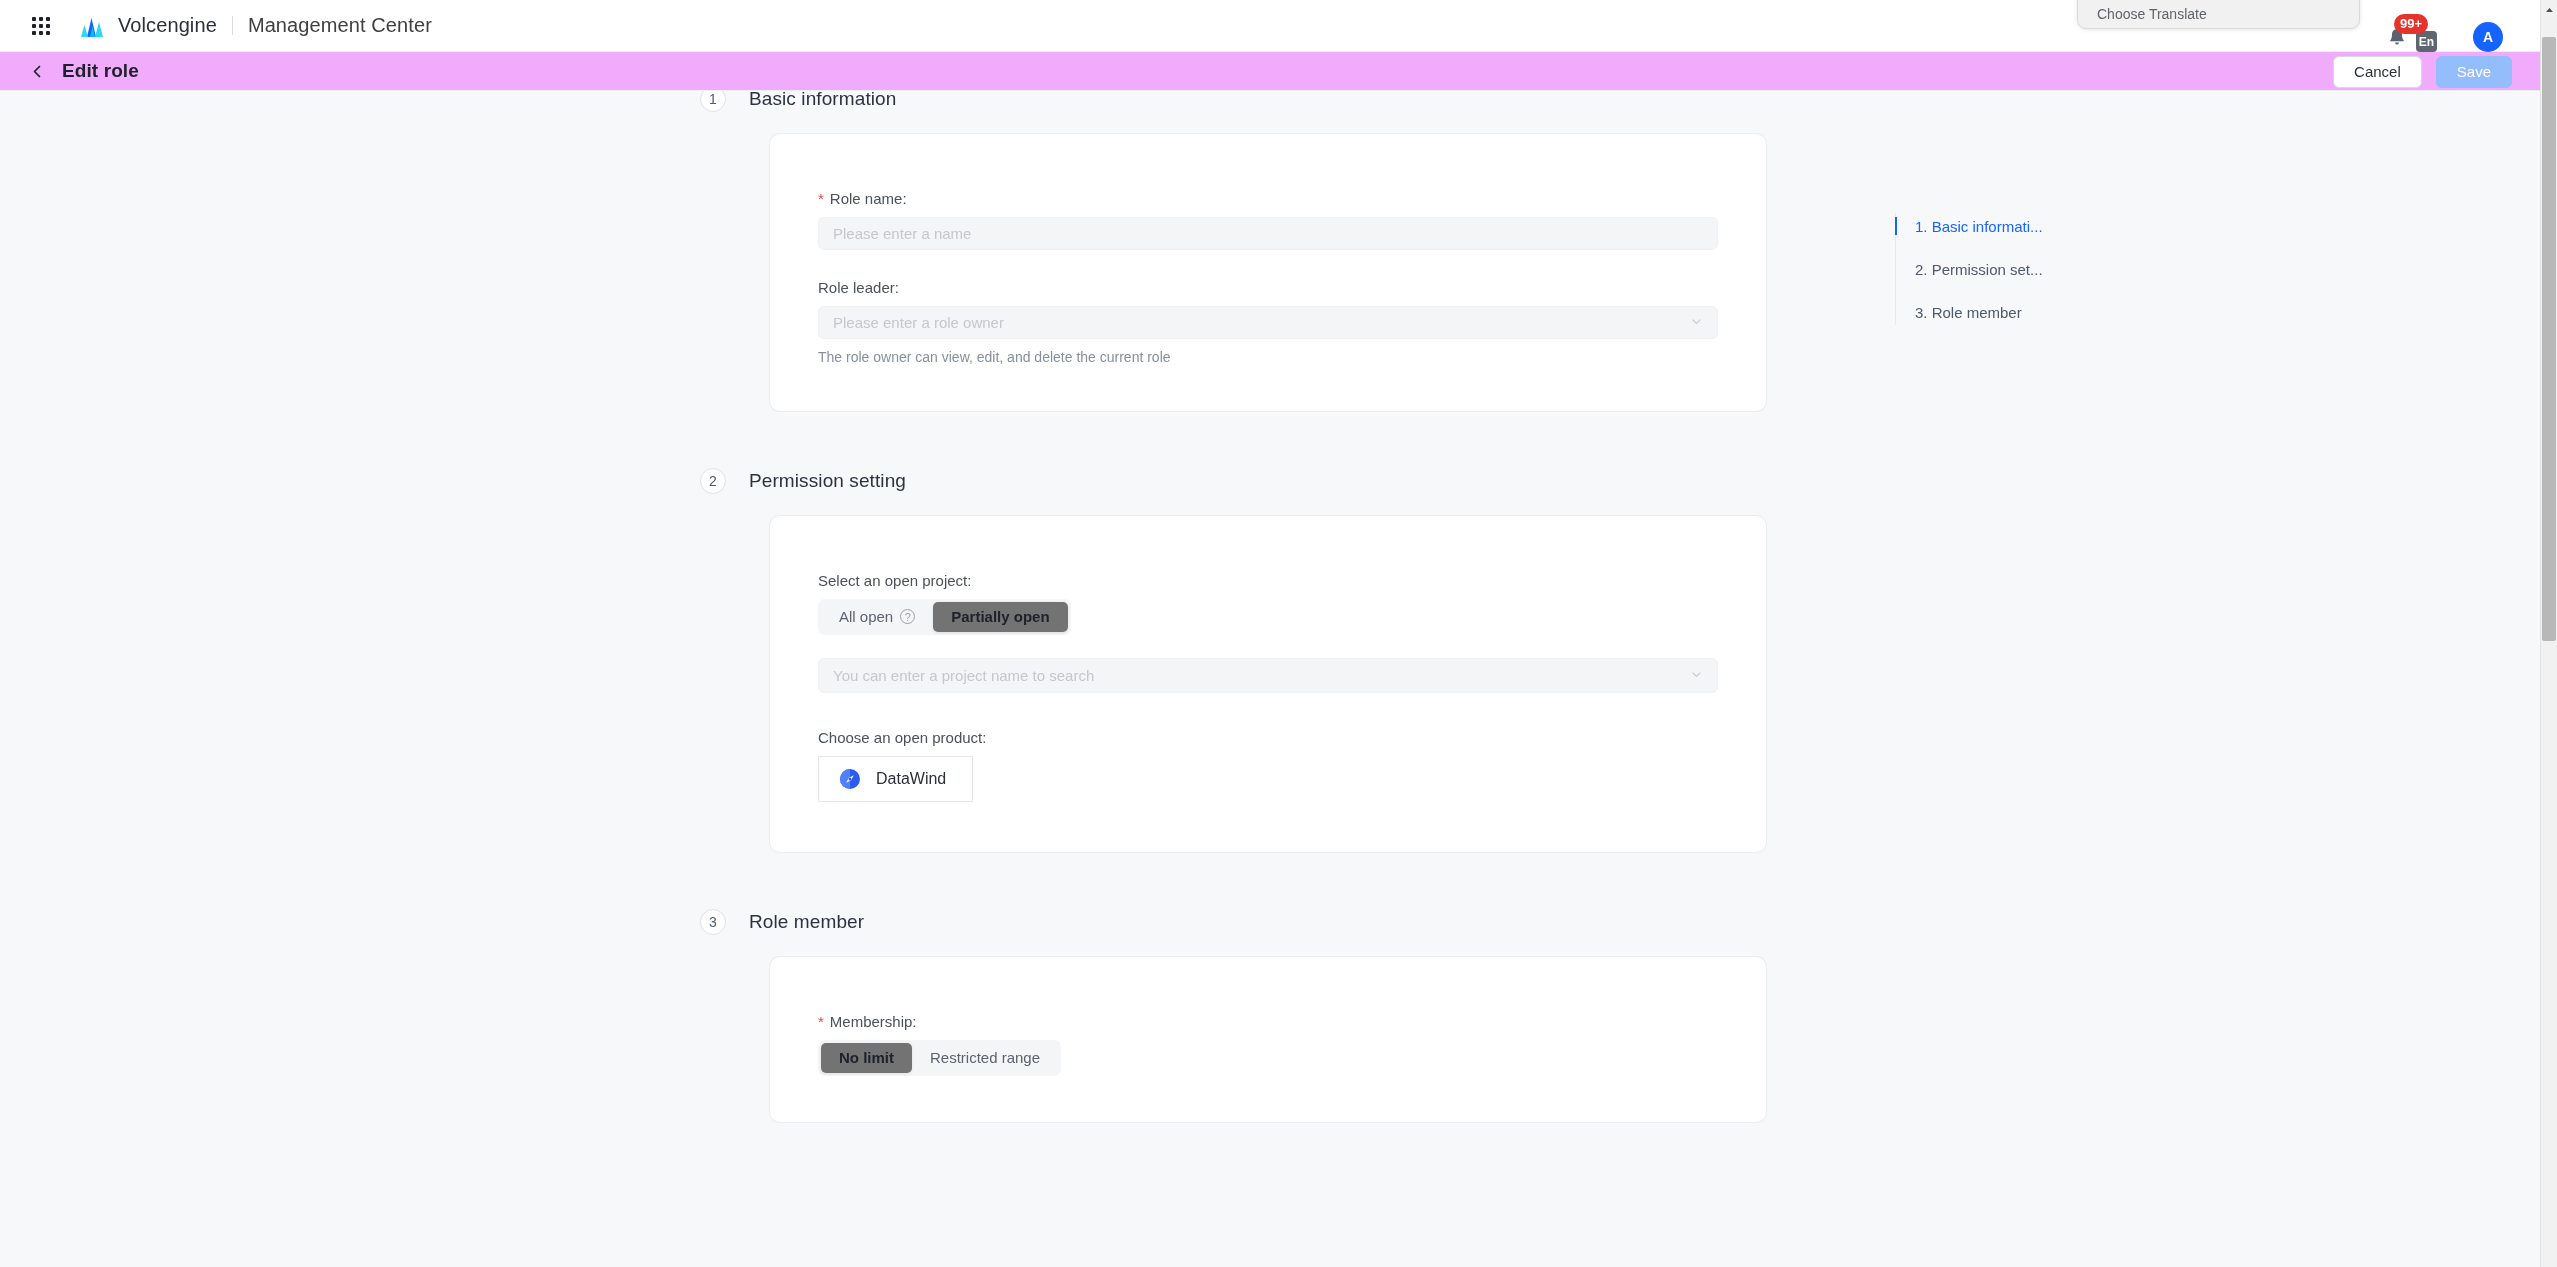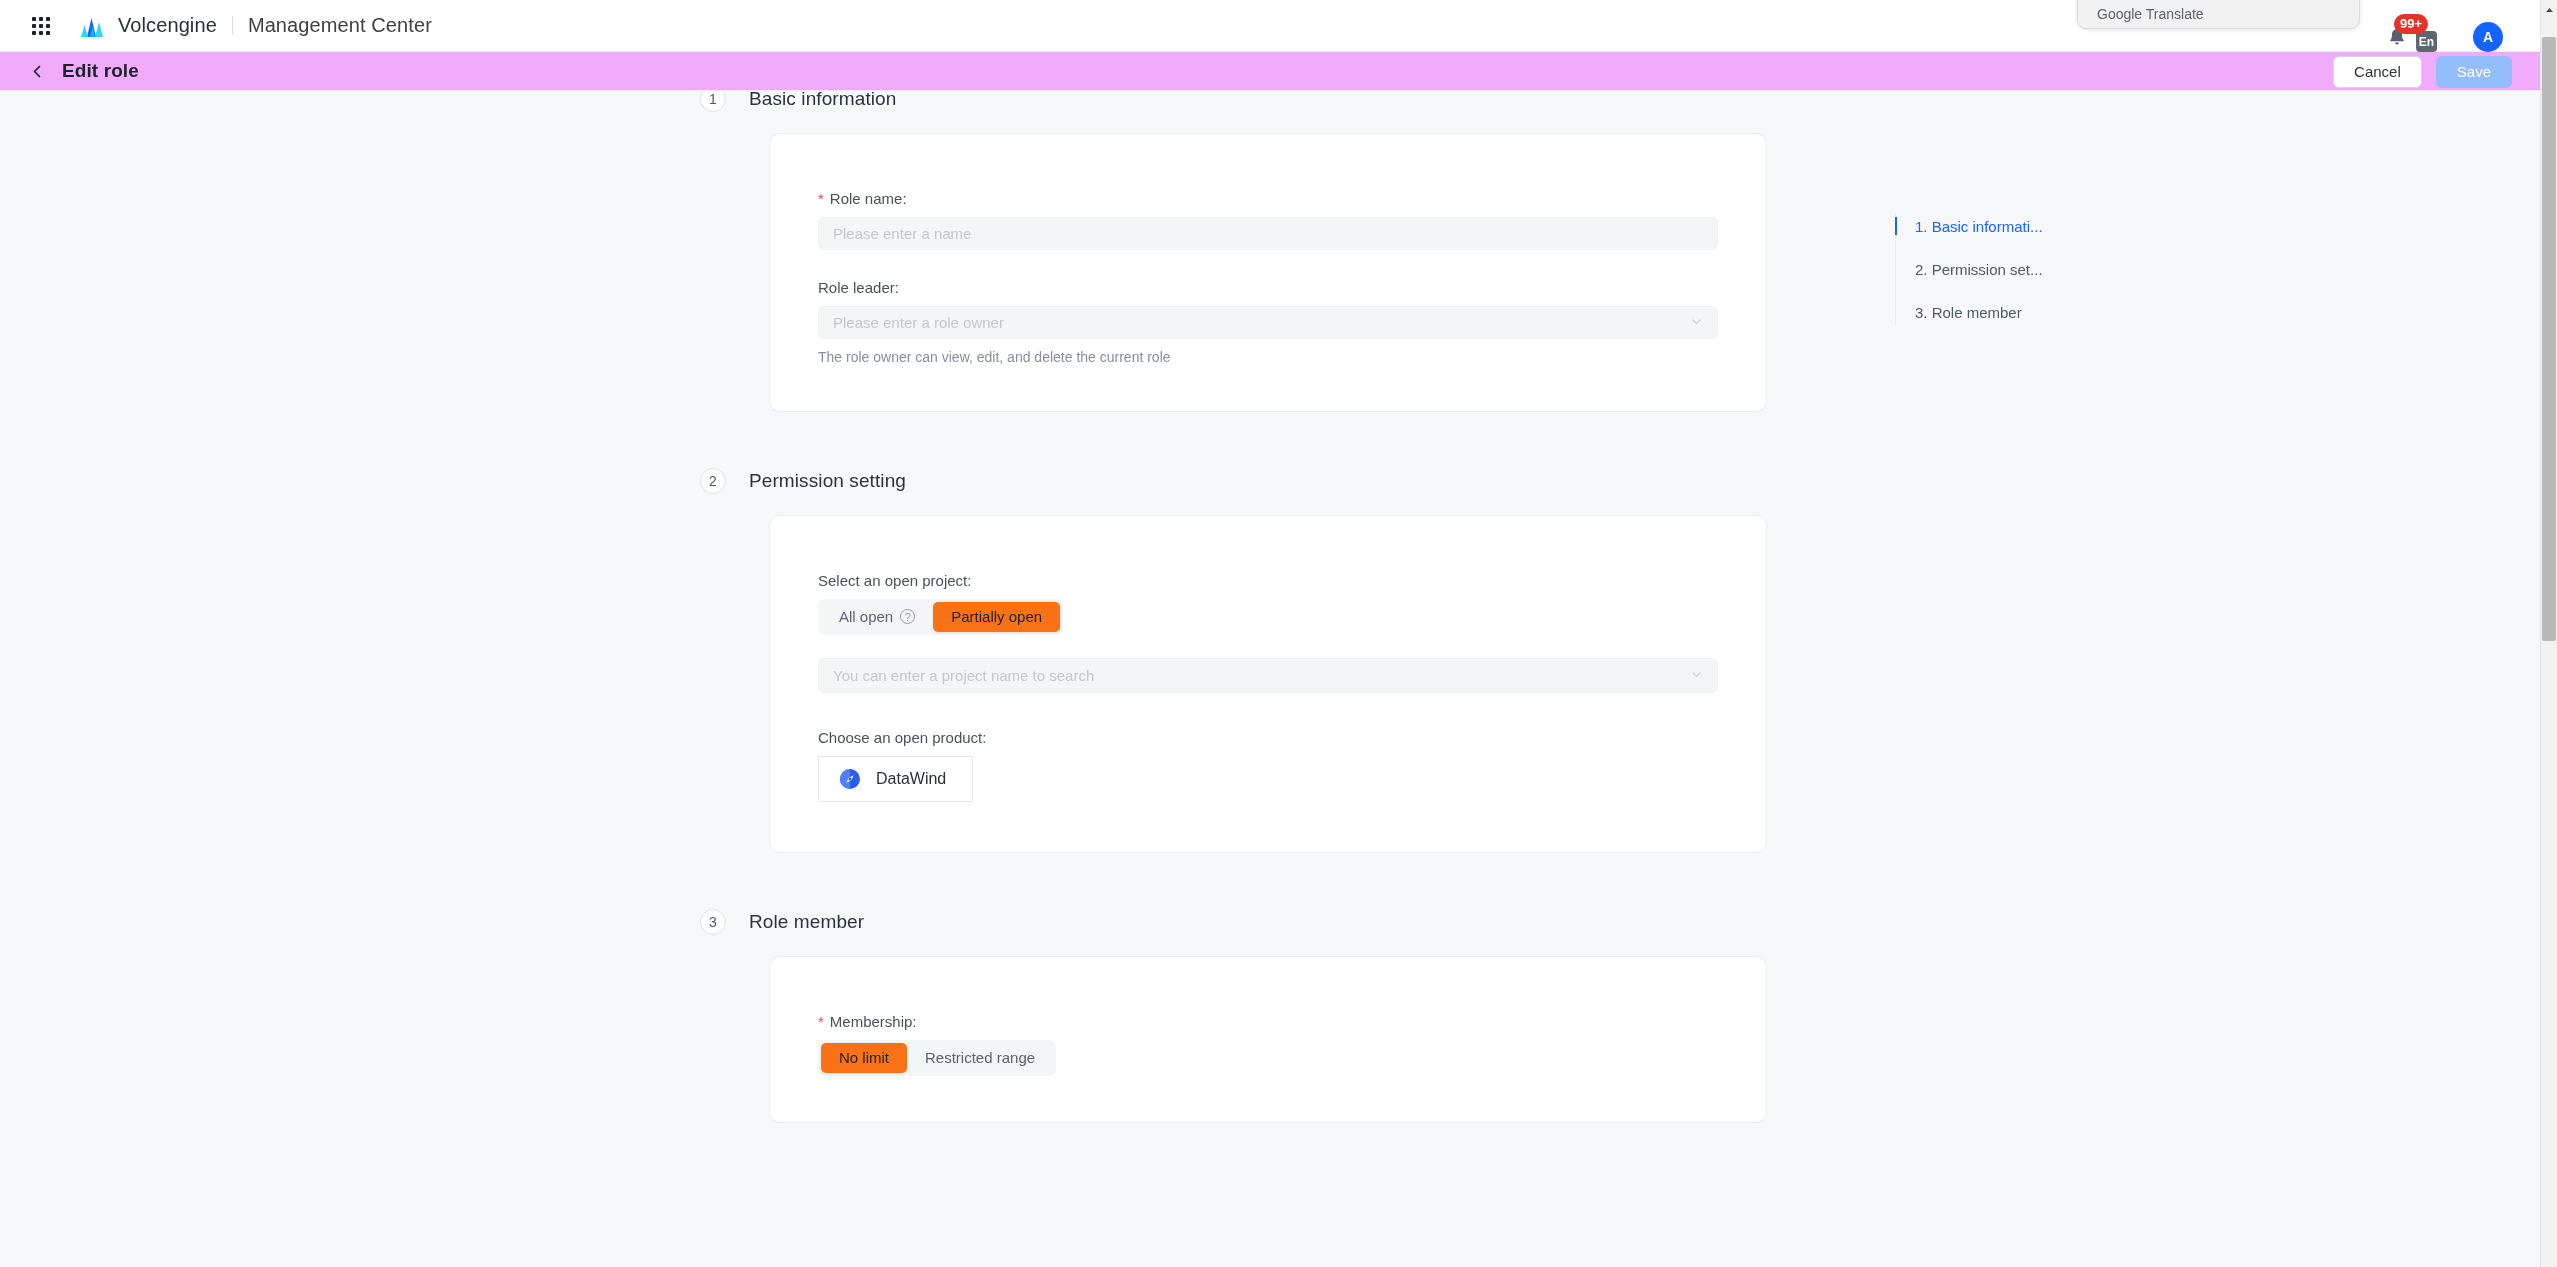--- a/index.html
+++ b/index.html
@@ -171,22 +171,23 @@
     display: inline-flex; background: #f4f5f7;
     border-radius: 7px; padding: 3px; gap: 0;
   }
   .seg-item {
     font-size: 15px; color: #5c6370;
     padding: 6px 18px 7px; border-radius: 5px;
     display: flex; align-items: center; gap: 7px;
     cursor: pointer; white-space: nowrap;
   }
   .seg-item.active {
-    background: #f97316; color: #1d2129;
+    background: #737373; color: #1d2129;
     box-shadow: 0 1px 3px rgba(0,0,0,.09);
+    font-weight: bold;
   }
   .qmark {
     width: 15px; height: 15px; border-radius: 50%;
     border: 1.3px solid #9aa1ab; color: #9aa1ab;
     font-size: 11px; line-height: 12px;
     display: flex; align-items: center; justify-content: center;
   }
 
   .product-card {
     display: inline-flex; align-items: center; gap: 15px;
@@ -277,21 +278,21 @@
           <path d="M9 16.5a2 2 0 004 0z" fill="#5a6170"></path>
         </svg>
       </span>
       <span class="badge-99">99+</span>
     </div>
     <div class="lang-badge">En</div>
     <div class="avatar">A</div>
   </div>
 
   <div class="gt-popup">
-    <span class="gt-text">Google Translate</span>
+    <span class="gt-text">Choose Translate</span>
   </div>
 </div>
 
 <div class="pagehead">
   <span class="back-arrow">
     <svg width="15" height="15" viewBox="0 0 15 15">
       <path d="M9.5 2.5 L4.5 7.5 L9.5 12.5" stroke="#1d2129" stroke-width="1.7" fill="none" stroke-linecap="round" stroke-linejoin="round"></path>
     </svg>
   </span>
   <span class="page-title">Edit role</span>

